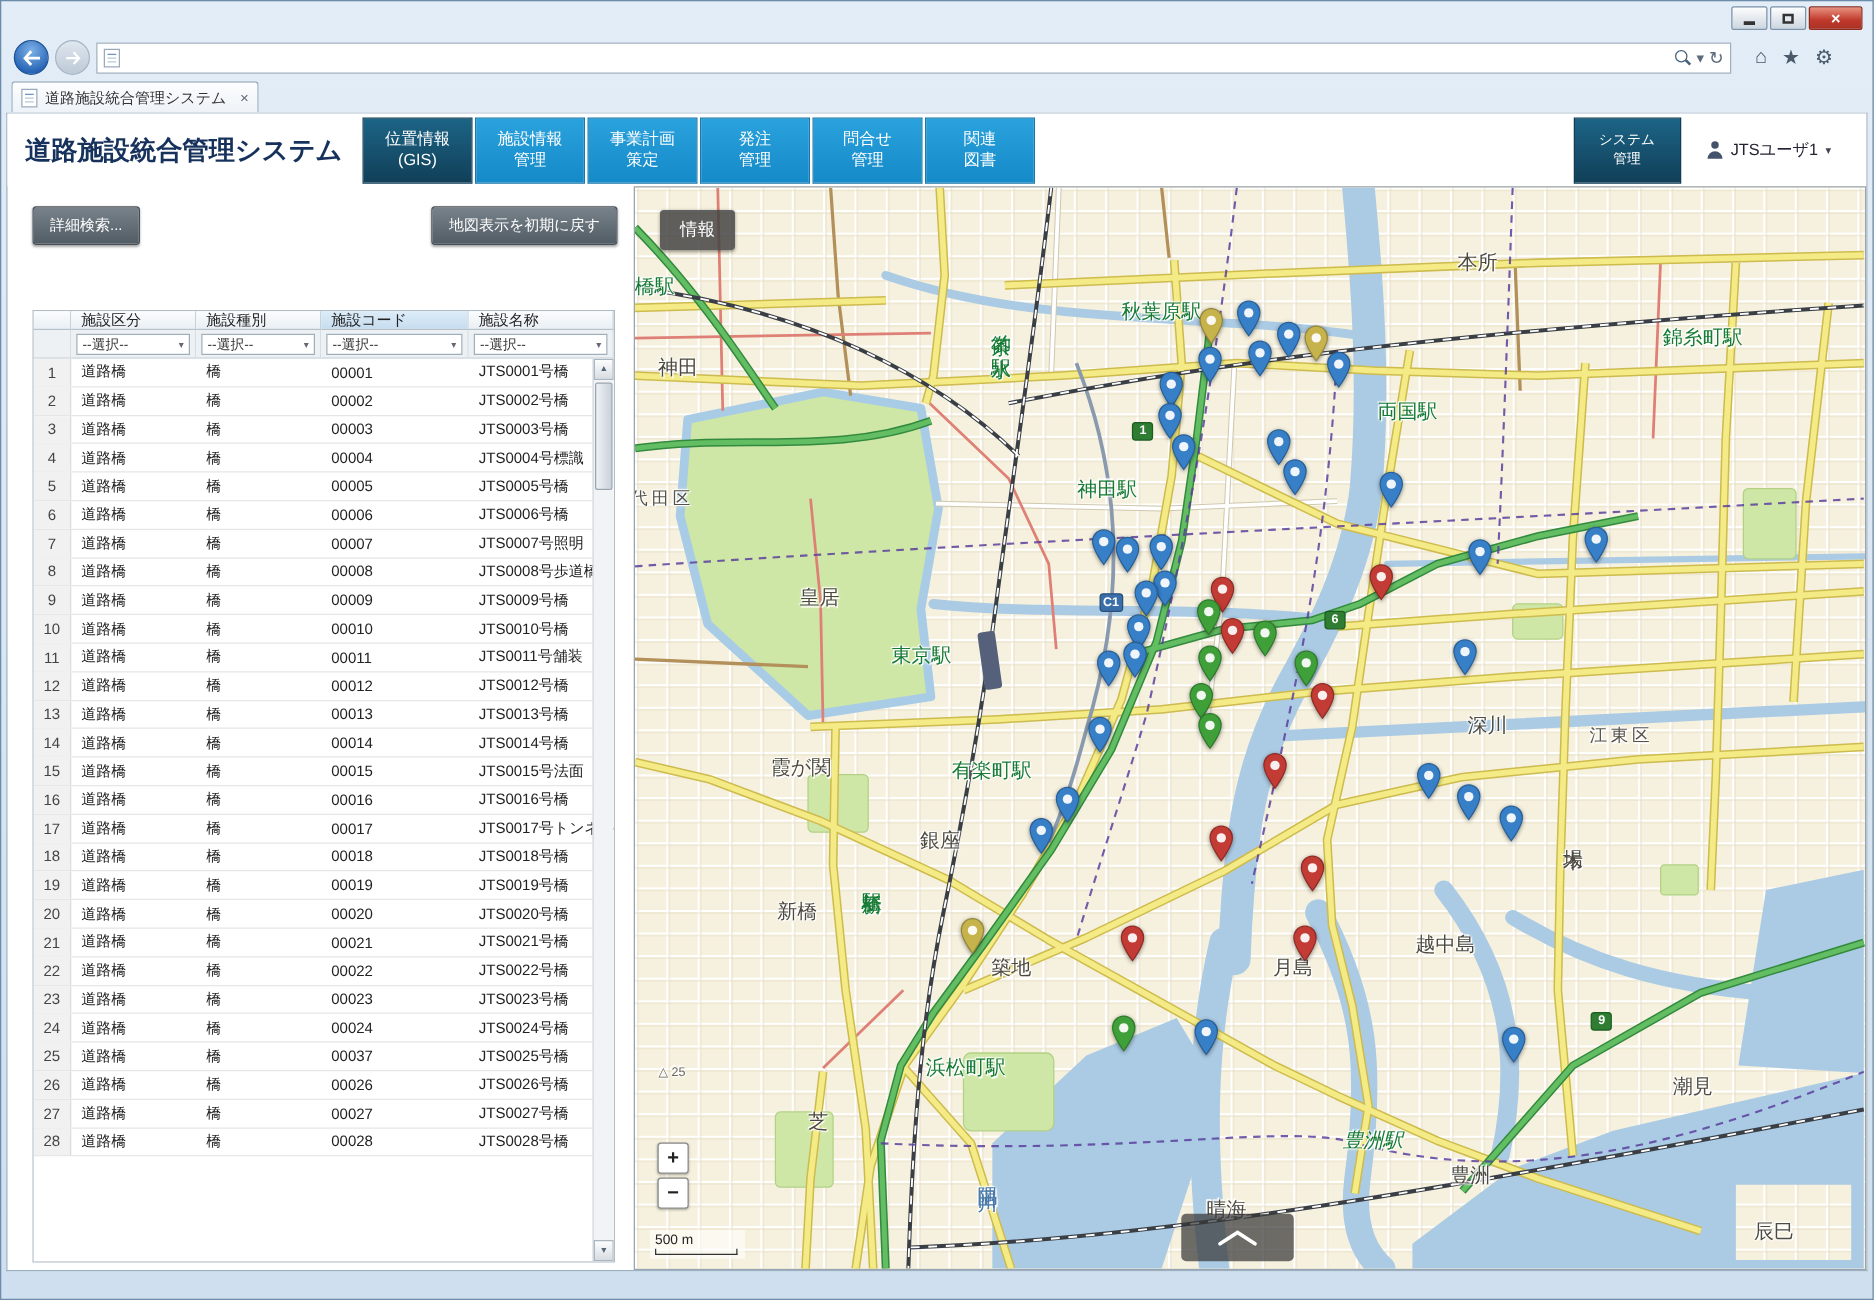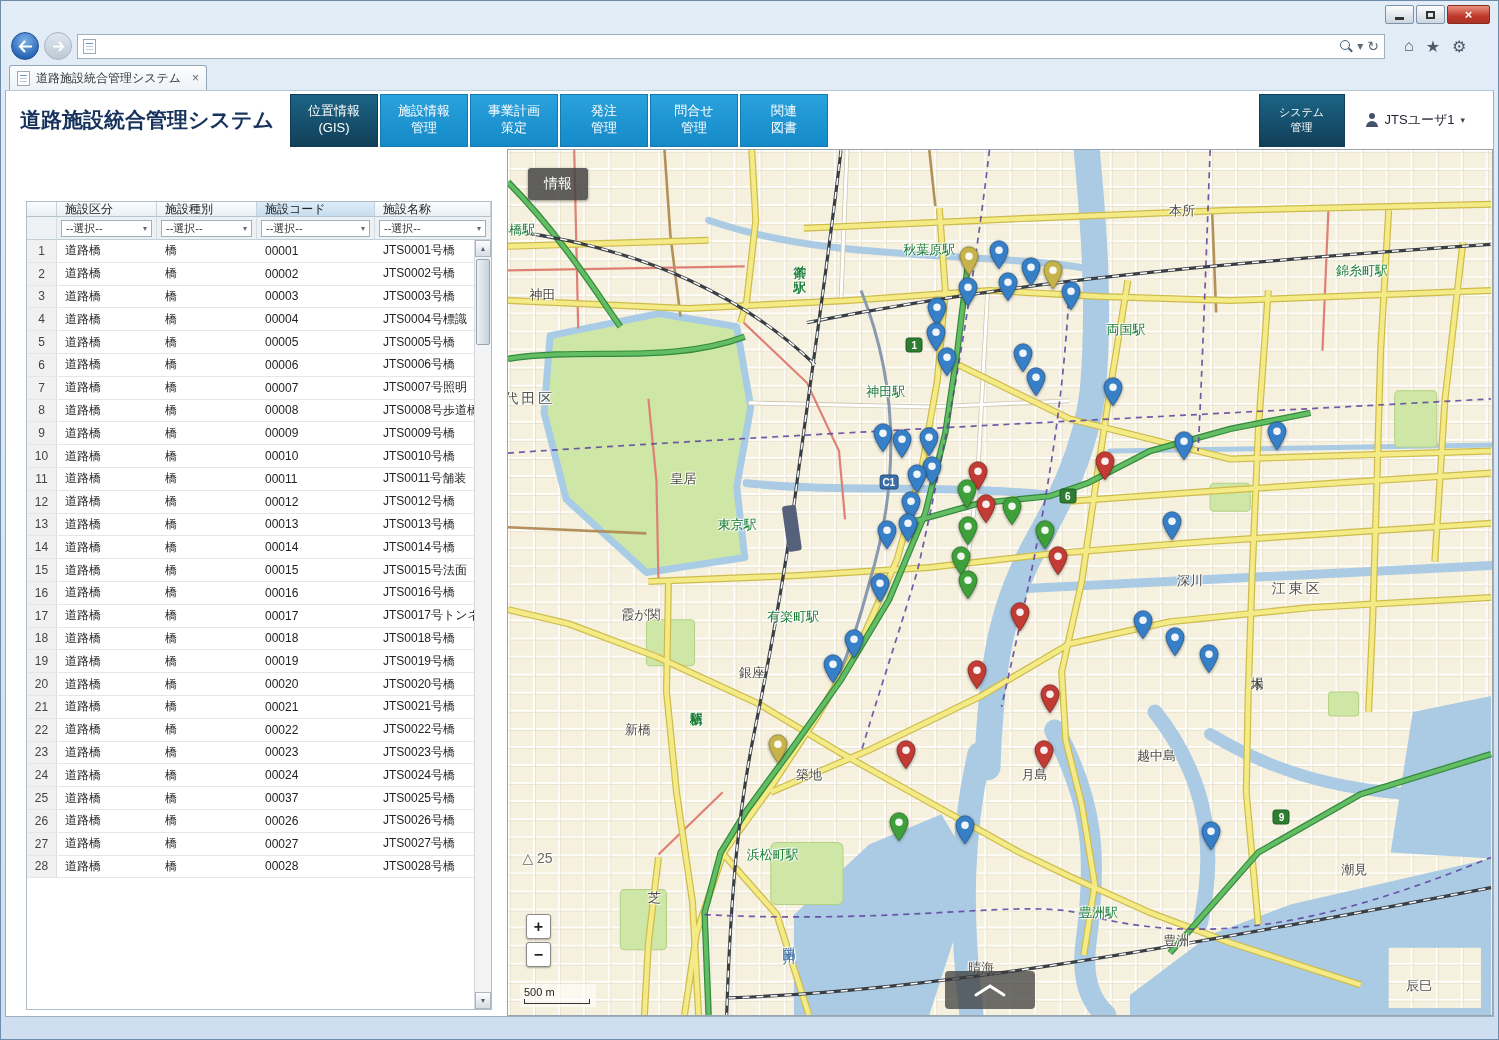--- a/index.html
+++ b/index.html
@@ -74,26 +74,26 @@
   .trow .c { display:flex; align-items:center; padding-left:8px; overflow:hidden; white-space:nowrap; }
   .trow .no { justify-content:center; padding-left:0; background:#f1f1f1; border-right:1px solid #ddd; color:#444; }
   .scrollbar { position:absolute; top:0; right:0; bottom:0; width:17px; background:#f2f3f5; border-left:1px solid #d3d9de; display:flex; flex-direction:column; justify-content:space-between; }
   .sbtn { height:17px; background:linear-gradient(#fdfdfd,#d8dde2); border:1px solid #aab6c0; font-size:7px; color:#567; display:flex; align-items:center; justify-content:center; cursor:pointer; }
   .sthumb { position:absolute; top:19px; left:1px; right:1px; height:86px; background:linear-gradient(90deg,#eef1f4,#c9d2da); border:1px solid #98a4b0; border-radius:2px; cursor:grab; }
 
   
   .map { flex:1; position:relative; border:1px solid #98a4ae; overflow:hidden; background:#f6f1de; min-width:0; }
   .map-base { position:absolute; inset:0; width:100%; height:100%; }
   .overlay-layer { position:absolute; inset:0; pointer-events:none; }
-  .mlabel { position:absolute; font-size:13px; color:#4c4a40; white-space:nowrap; transform:translate(-50%,-50%);
+  .mlabel { position:absolute; font-size:16px; color:#4c4a40; white-space:nowrap; transform:translate(-50%,-50%);
             text-shadow:0 0 2px #fff,0 0 3px #fff,1px 1px 0 #fff,-1px -1px 0 #fff; }
   .mlabel.station { color:#157a33; }
   .mlabel.ward { font-size:14px; color:#55524a; letter-spacing:3px; }
   .mlabel.water { color:#4a7aaa; letter-spacing:2px; }
-  .mlabel.misc { font-size:14px; color:#6a675d; }
+  .mlabel.misc { font-size:10px; color:#6a675d; }
   .mlabel.vert { writing-mode:vertical-rl; transform:translate(-50%,0); }
   .shield { position:absolute; transform:translate(-50%,-50%); min-width:17px; height:15px; padding:0 2px; background:#2e7d32; color:#fff; font-size:10px; font-weight:bold; display:flex; align-items:center; justify-content:center; border-radius:3px; border:1px solid #1b5e20; }
   .shield.blue { background:#3a6ea8; border-color:#28507c; }
   .pin { position:absolute; width:21px; height:30px; transform:translate(-50%,-100%); filter:drop-shadow(0 1px 1.5px rgba(0,0,0,.45)); pointer-events:auto; cursor:pointer; }
   .pin svg { width:100%; height:100%; display:block; }
   .info-btn { position:absolute; top:18px; left:20px; background:rgba(68,68,68,.85); color:#fff; font-size:14px; padding:7px 16px; border-radius:3px; box-shadow:0 1px 3px rgba(0,0,0,.4); cursor:pointer; }
   .zoomctl { position:absolute; left:18px; bottom:48px; display:flex; flex-direction:column; gap:3px; }
   .zoombtn { width:25px; height:25px; background:#fff; border:1px solid #8a8a8a; border-radius:3px; font-size:16px; font-weight:bold; color:#222; display:flex; align-items:center; justify-content:center; cursor:pointer; box-shadow:0 1px 2px rgba(0,0,0,.3); }
   .scalebar { position:absolute; left:12px; bottom:8px; background:rgba(255,255,255,.55); padding:2px 6px 3px 4px; font-size:11px; color:#222; }
   .scaleline { width:66px; height:5px; border:1px solid #333; border-top:none; margin-top:1px; }
@@ -175,20 +175,24 @@
       <div class="usermenu">
         <span class="person"></span>
         <span>JTSユーザ1</span>
         <span class="caret">▾</span>
       </div>
     </div>
 
     <div class="content">
 
       <aside class="sidebar">
+        <div class="actions">
+          <button class="gray-btn">詳細検索...</button>
+          <button class="gray-btn">地図表示を初期に戻す</button>
+        </div>
         <div class="table-wrap">
           <div class="thead">
             <div class="th no"></div>
             <div class="th w1">施設区分</div>
             <div class="th w2">施設種別</div>
             <div class="th w3 sorted">施設コード</div>
             <div class="th w4">施設名称</div>
           </div>
           <div class="filterrow">
             <div class="fcell no"></div>
@@ -606,36 +610,36 @@
         <div class="overlay-layer">
             <span class="mlabel station" style="left: 0.8%; top: 9.2%;">田橋駅</span>
             <span class="mlabel place" style="left: 3.5%; top: 16.8%;">神田</span>
             <span class="mlabel station vert" style="left: 29.6%; top: 12.2%;">御茶ノ水駅</span>
             <span class="mlabel station" style="left: 42.8%; top: 11.6%;">秋葉原駅</span>
             <span class="mlabel place" style="left: 68.5%; top: 7%;">本所</span>
             <span class="mlabel station" style="left: 86.8%; top: 14%;">錦糸町駅</span>
             <span class="mlabel station" style="left: 62.8%; top: 20.8%;">両国駅</span>
             <span class="mlabel station" style="left: 38.4%; top: 28%;">神田駅</span>
             <span class="mlabel ward" style="left: 2.2%; top: 28.8%;">代田区</span>
-            <span class="mlabel place" style="left: 15%; top: 38%; margin-left: 28px;">皇居</span>
+            <span class="mlabel place" style="left: 15%; top: 38%;">皇居</span>
             <span class="mlabel station" style="left: 23.3%; top: 43.3%;">東京駅</span>
             <span class="mlabel place" style="left: 69.3%; top: 49.8%;">深川</span>
             <span class="mlabel ward" style="left: 80.2%; top: 50.8%;">江東区</span>
             <span class="mlabel place" style="left: 13.5%; top: 53.8%;">霞が関</span>
             <span class="mlabel station" style="left: 29%; top: 54%;">有楽町駅</span>
             <span class="mlabel place" style="left: 24.8%; top: 60.5%;">銀座</span>
             <span class="mlabel place vert" style="left: 76.1%; top: 59.8%;">木場</span>
             <span class="mlabel place" style="left: 13.2%; top: 67%;">新橋</span>
             <span class="mlabel station vert" style="left: 19.1%; top: 63.8%;">新橋駅</span>
             <span class="mlabel place" style="left: 30.6%; top: 72.2%;">築地</span>
             <span class="mlabel place" style="left: 53.5%; top: 72.3%;">月島</span>
             <span class="mlabel place" style="left: 65.9%; top: 70%;">越中島</span>
             <span class="mlabel station" style="left: 26.9%; top: 81.5%;">浜松町駅</span>
             <span class="mlabel place" style="left: 14.9%; top: 86.5%;">芝</span>
-            <span class="mlabel station" style="left: 60%; top: 88.2%;">豊洲駅</span>
+            <span class="mlabel station" style="left: 60%; top: 88.2%; font-style: italic;">豊洲駅</span>
             <span class="mlabel place" style="left: 67.9%; top: 91.4%;">豊洲</span>
             <span class="mlabel place" style="left: 86%; top: 83.2%;">潮見</span>
             <span class="mlabel place" style="left: 92.6%; top: 96.6%;">辰巳</span>
             <span class="mlabel place" style="left: 48.1%; top: 94.6%;">晴海</span>
             <span class="mlabel water vert" style="left: 28.5%; top: 91%;">隅田川</span>
             <span class="mlabel misc" style="left: 3%; top: 81.8%;">△ 25</span>
             <span class="shield green" style="left: 41.3%; top: 22.6%;">1</span>
             <span class="shield blue" style="left: 38.7%; top: 38.4%;">C1</span>
             <span class="shield green" style="left: 56.9%; top: 40%;">6</span>
             <span class="shield green" style="left: 78.6%; top: 77.1%;">9</span>

